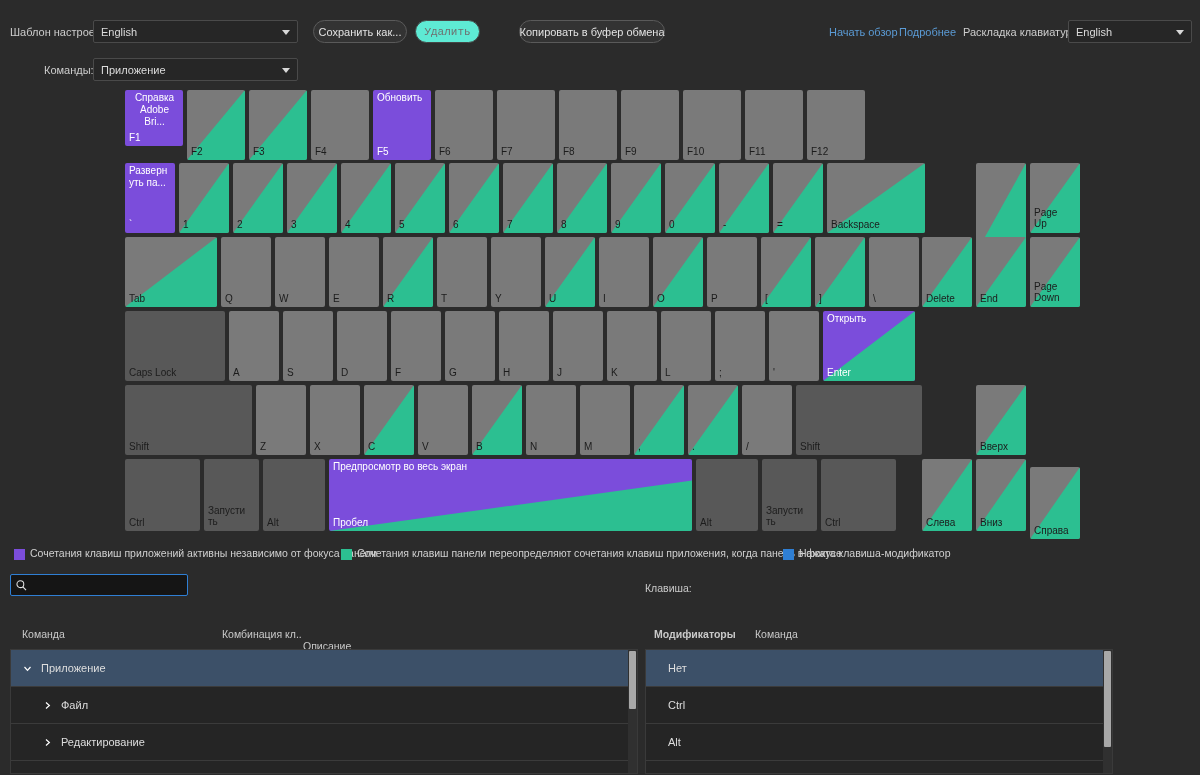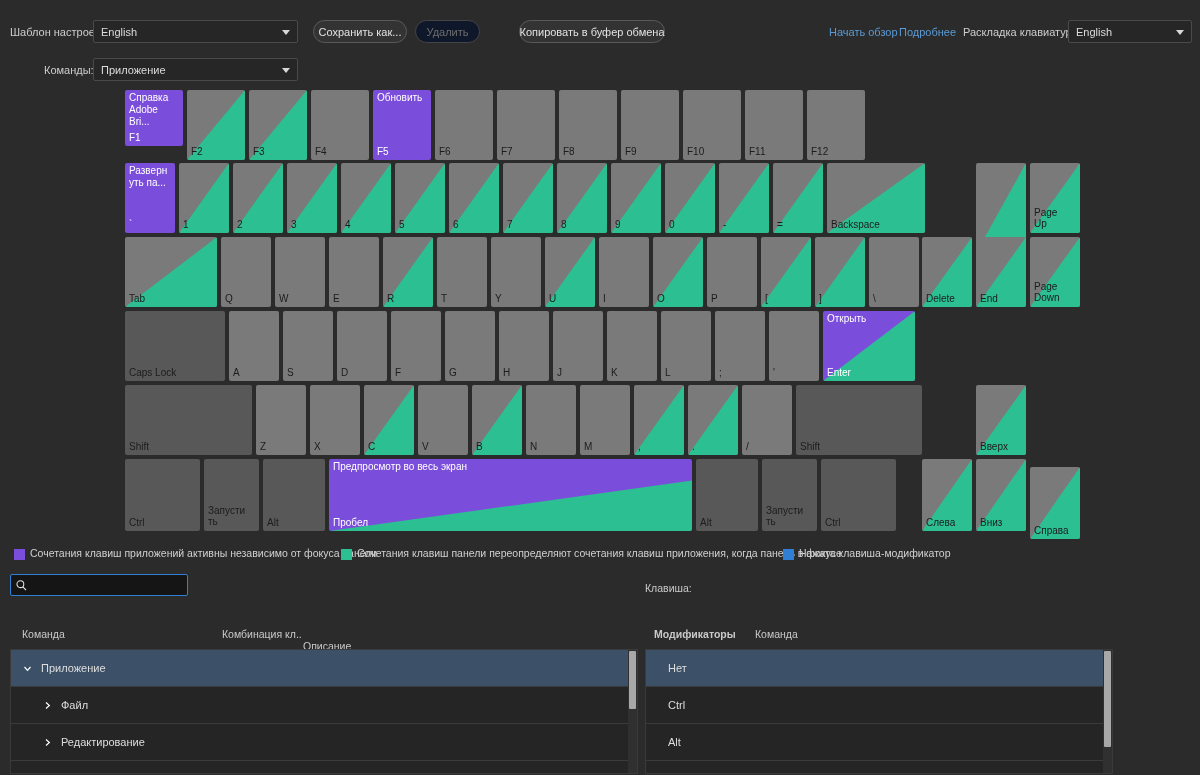--- a/index.html
+++ b/index.html
@@ -43,21 +43,21 @@
     position: absolute;
     height: 23px;
     border: 1px solid #5a5a5a;
     border-radius: 12px;
     background: #333333;
     color: #e2e2e2;
     font-size: 11px;
     display: flex; align-items: center; justify-content: center;
     white-space: nowrap;
   }
-  .pillbtn.disabled { color: #6e6e6e; border-color: #454545; background: #0f172a; }
+  .pillbtn.disabled { color: #6e6e6e; border-color: #454545; background: #5eead4; font-family: Liberation Mono, monospace; }
   .linkbtn {
     position: absolute; color: #5b9bd5; font-size: 11px;
     white-space: nowrap;
   }
 
   
   .keyboard { position: relative; height: 455px; }
   .key {
     position: absolute;
     background: #7a7a7a;
@@ -172,21 +172,21 @@
 
   <span class="tb-label" style="left:963px; top:26px;">Раскладка клавиатуры:</span>
 
   <div class="select" style="left:1068px; top:20px; width:124px;">
     <span>English</span>
     <span class="chev"></span>
   </div>
 </div>
 
 <div class="keyboard" id="keyboard">
-    <div class="key purple" style="left: 125px; top: 2px; width: 58px; height: 56px;">
+    <div class="key purple" style="left: 125px; top: 2px; width: 58px; height: 56px; text-align: center;">
       <div class="cmd">Справка Adobe Bri...</div>
       <div class="lbl">F1</div>
     </div>
     <div class="key" style="left: 187px; top: 2px; width: 58px; height: 70px;">
       <div class="tri">
         <svg viewBox="0 0 100 100" preserveAspectRatio="none">
           <polygon points="100,0 100,100 0,100" fill="#2cbf91"></polygon>
         </svg>
       </div>
       <div class="lbl">F2</div>

